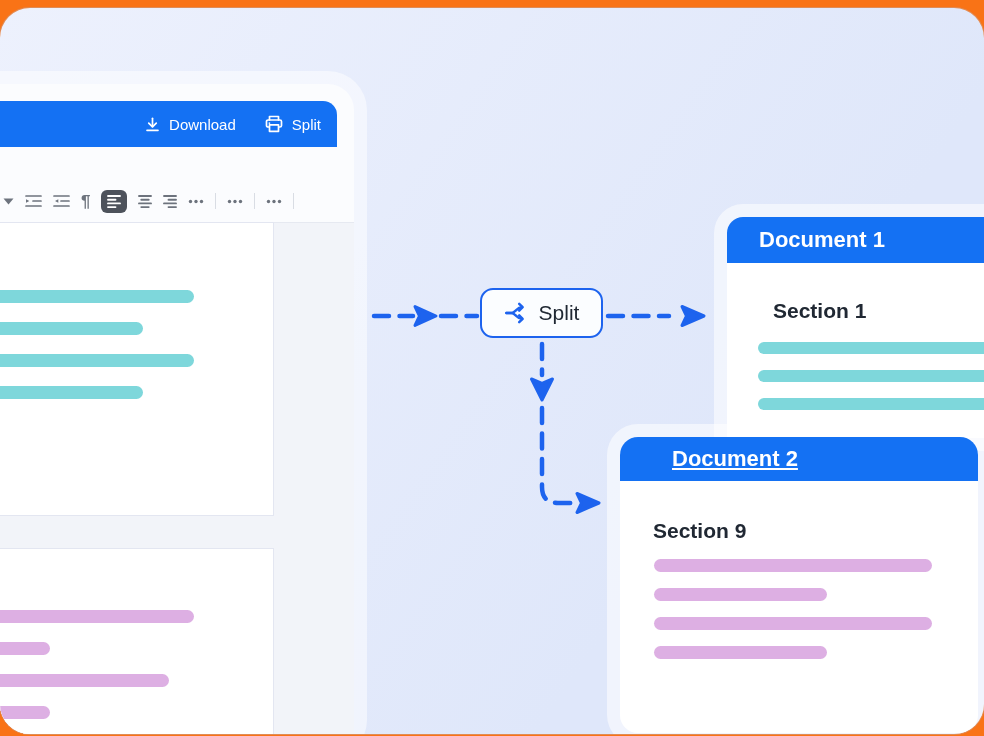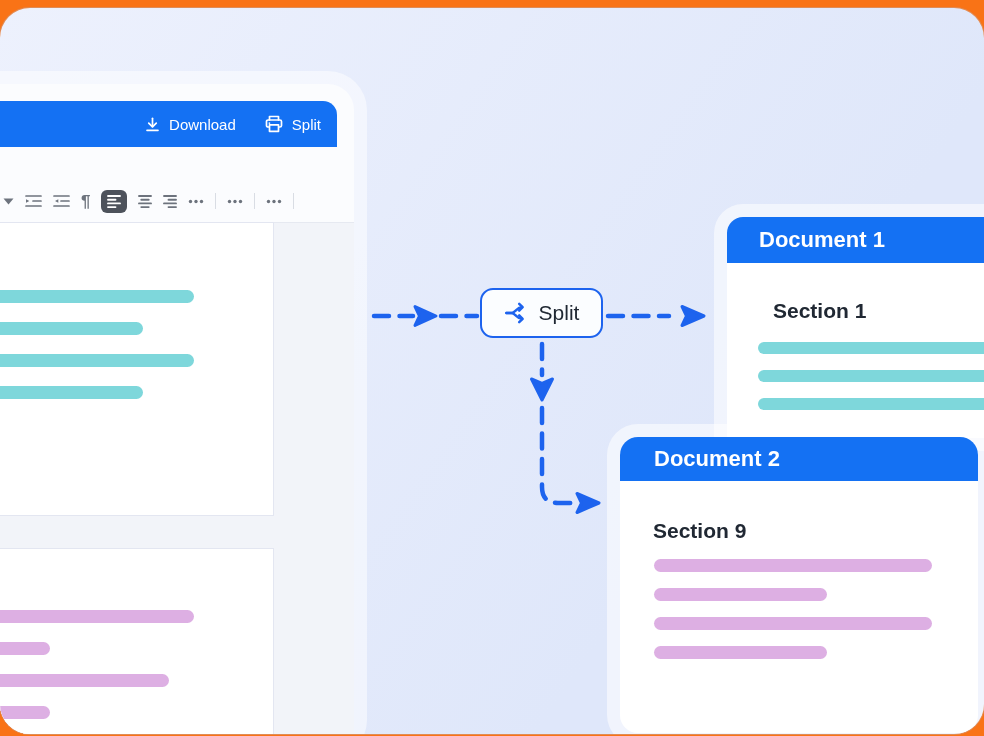--- a/index.html
+++ b/index.html
@@ -66,21 +66,21 @@
     position:absolute;background:#fff;overflow:hidden;
     box-shadow:0 0 0 13px rgba(255,255,255,.55);
   }
   .doc-card .card-header{
     height:46px;background:var(--brand-blue,#1471f3);
     display:flex;align-items:center;color:#fff;font-size:22px;font-weight:600;
   }
   .doc-1{left:727px;top:209px;width:320px;height:221px;border-radius:16px 16px 0 0;}
   .doc-1 .card-header{padding-left:32px;}
   .doc-2{left:620px;top:429px;width:358px;height:296px;border-radius:18px;}
-  .doc-2 .card-header{height:44px;padding-left:34px;}
+  .doc-2 .card-header{height:44px;padding-left:52px;text-decoration:underline;}
   .section-label{position:absolute;font-size:21px;font-weight:600;color:var(--text-dark,#202833);}
   .doc-1 .section-label{left:46px;top:82px;}
   .doc-2 .section-label{left:33px;top:82px;}
   .card-bars{position:absolute;display:flex;flex-direction:column;}
   .doc-1 .card-bars{left:31px;top:125px;gap:16px;}
   .doc-1 .card-bars .bar{height:12px;}
   .doc-2 .card-bars{left:34px;top:122px;gap:16px;}
 </style>
 </head>
 <body>

